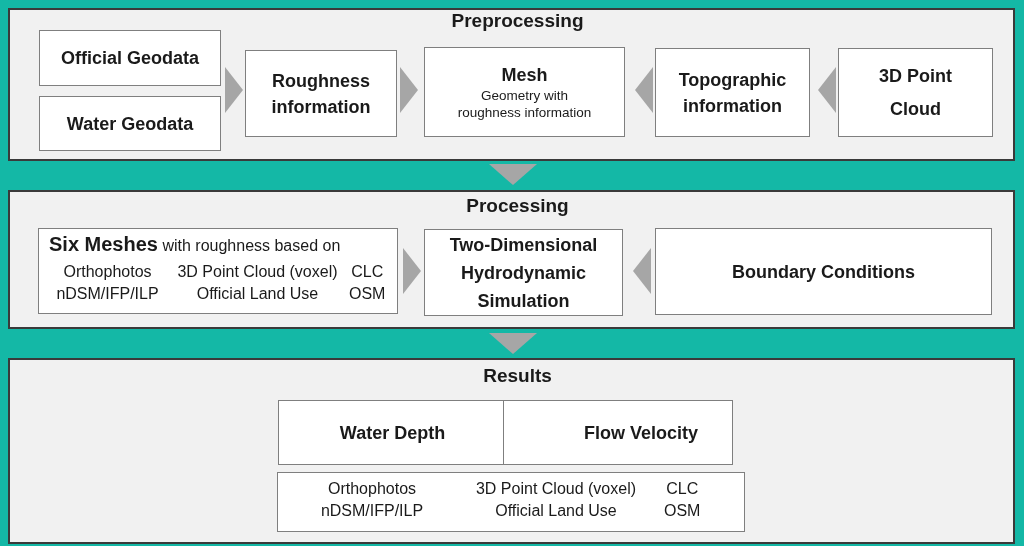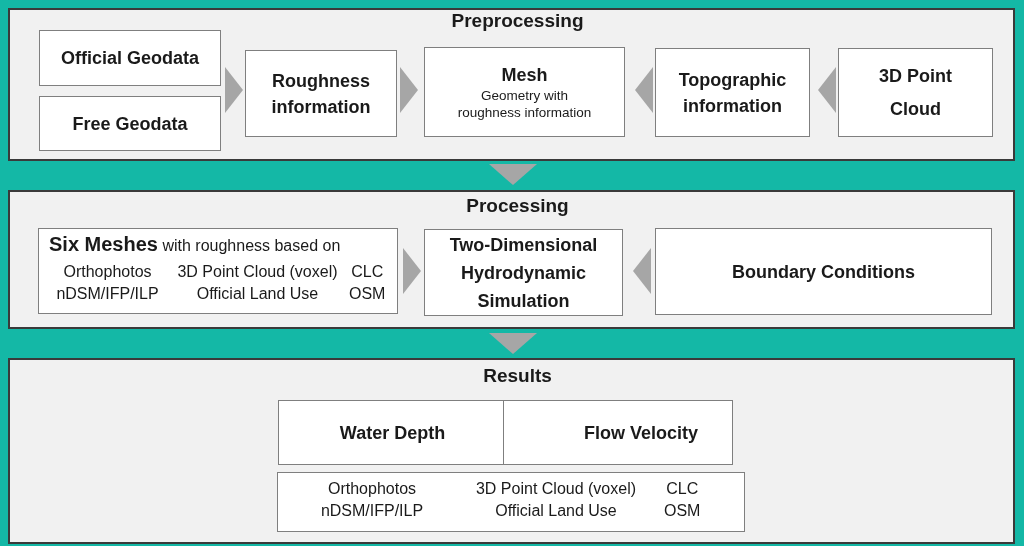--- a/index.html
+++ b/index.html
@@ -38,21 +38,21 @@
 <div class="page">
 
   <div class="section" style="top:8px;height:153px;">
     <div class="section-title" style="top:0px;">Preprocessing</div>
 
     <div class="box" style="left:29px;top:20px;width:182px;height:56px;">
       <span>Official Geodata</span>
     </div>
 
     <div class="box" style="left:29px;top:86px;width:182px;height:55px;">
-      <span>Free Geodata</span>
+      <span>Water Geodata</span>
     </div>
 
     <div class="arr-r" style="left:215px;top:57px;"></div>
 
     <div class="box" style="left:235px;top:40px;width:152px;height:87px;">
       <span>Roughness information</span>
     </div>
 
     <div class="arr-r" style="left:390px;top:57px;"></div>
 

